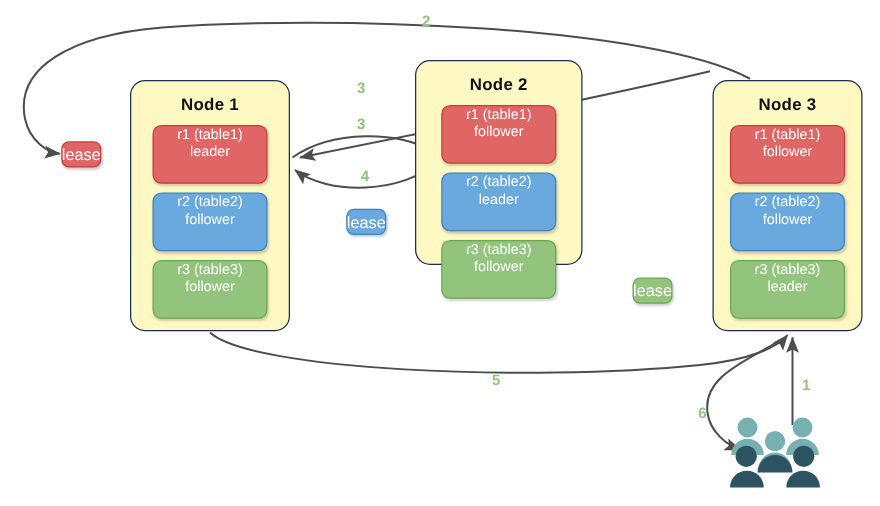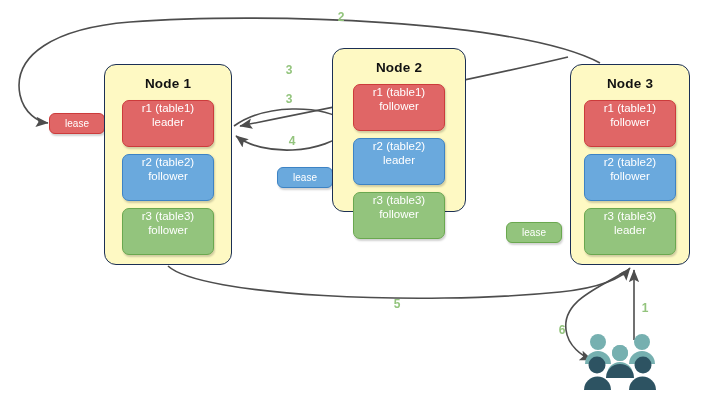--- a/index.html
+++ b/index.html
@@ -57,29 +57,29 @@
     line-height: 14px;
     text-align: center;
     box-shadow: 1px 1.5px 2px rgba(0,0,0,0.18);
   }
   .replica span { display: block; }
   .rep-red   { background: #e06666; border: 1.3px solid #cc3b3b; }
   .rep-blue  { background: #6aa9dd; border: 1.3px solid #3d83c4; }
   .rep-green { background: #93c47d; border: 1.3px solid #6aa84f; }
   .lease {
     position: absolute;
-    width: 56px;
+    width: 32px;
     height: 21px;
     border-radius: 6px;
     box-sizing: border-box;
     display: flex;
     align-items: center;
     justify-content: center;
     color: #ffffff;
-    font-size: 10px;
+    font-size: 13px;
     box-shadow: 1px 1.5px 2px rgba(0,0,0,0.18);
   }
   .step-label {
     position: absolute;
     font-size: 12px;
     font-weight: bold;
     color: #93c47d;
     transform: translate(-50%, -50%);
     white-space: nowrap;
   }

